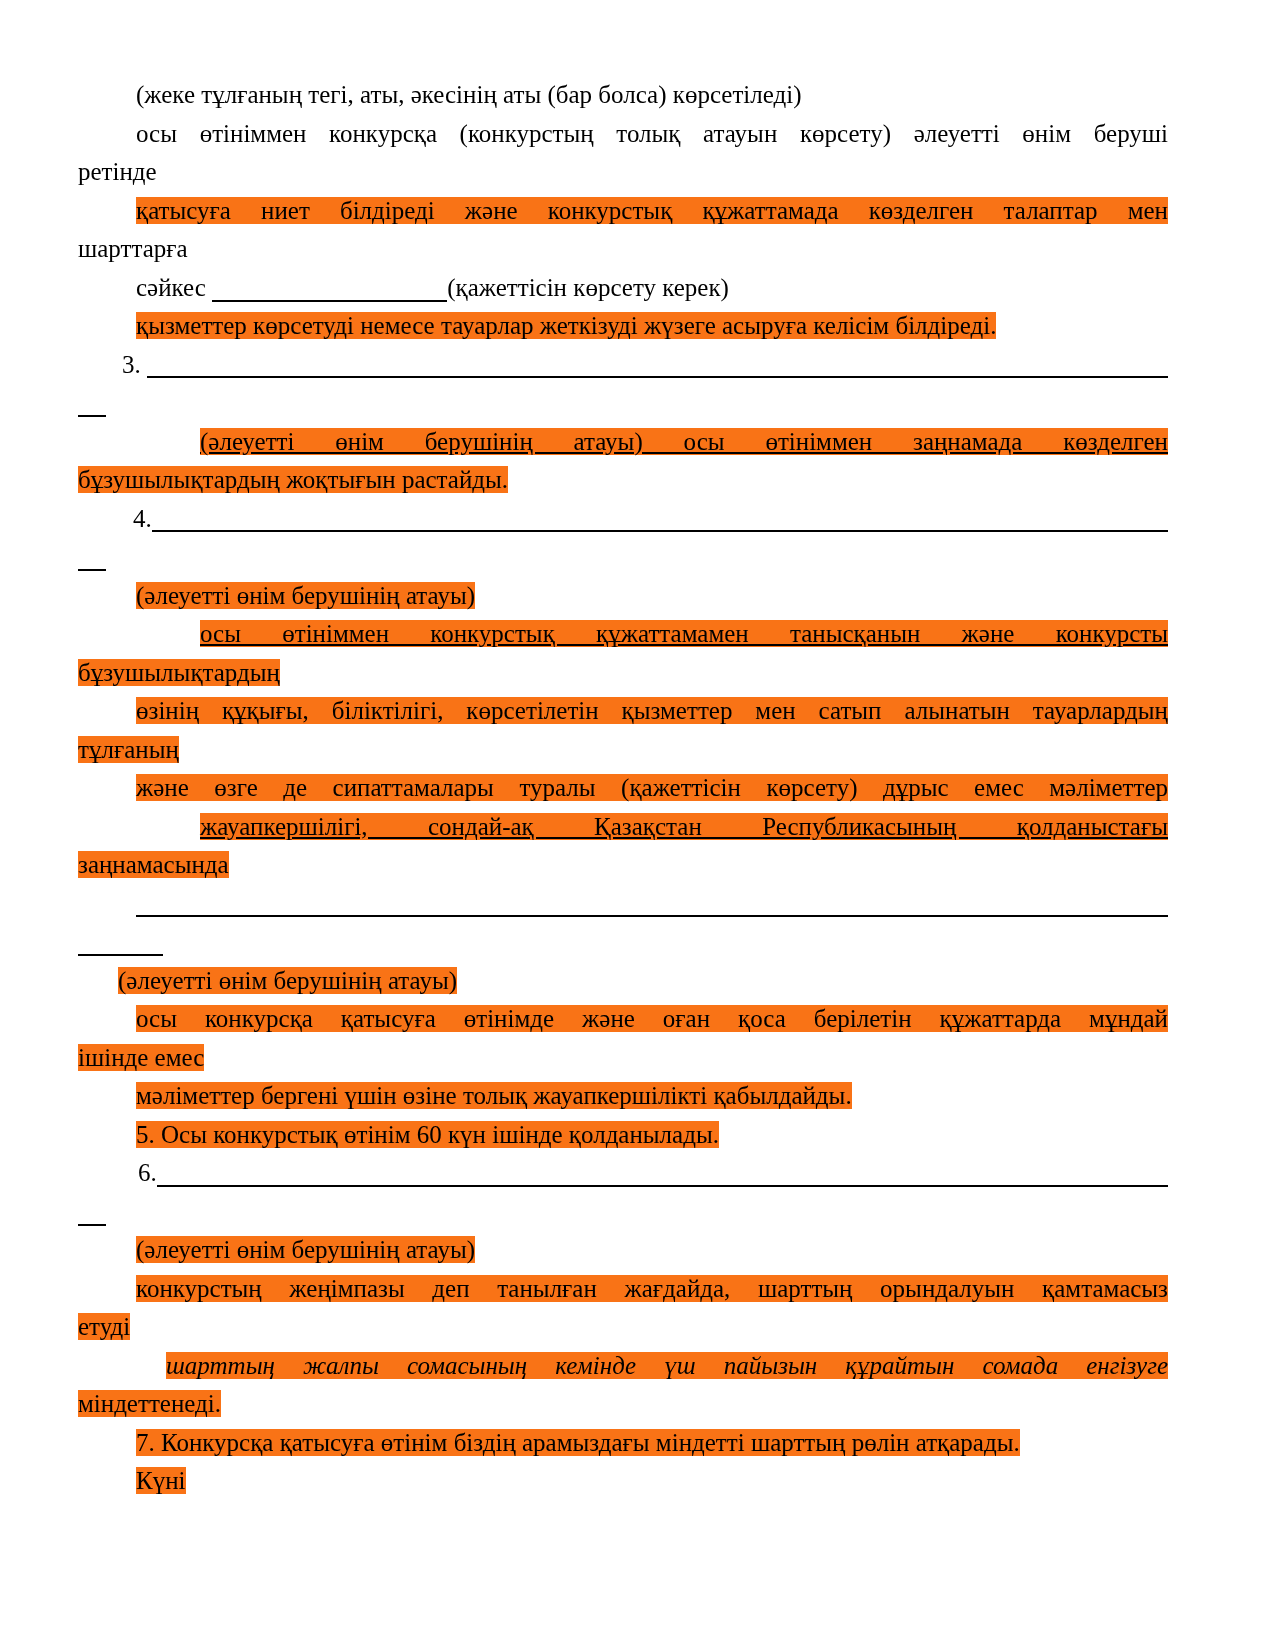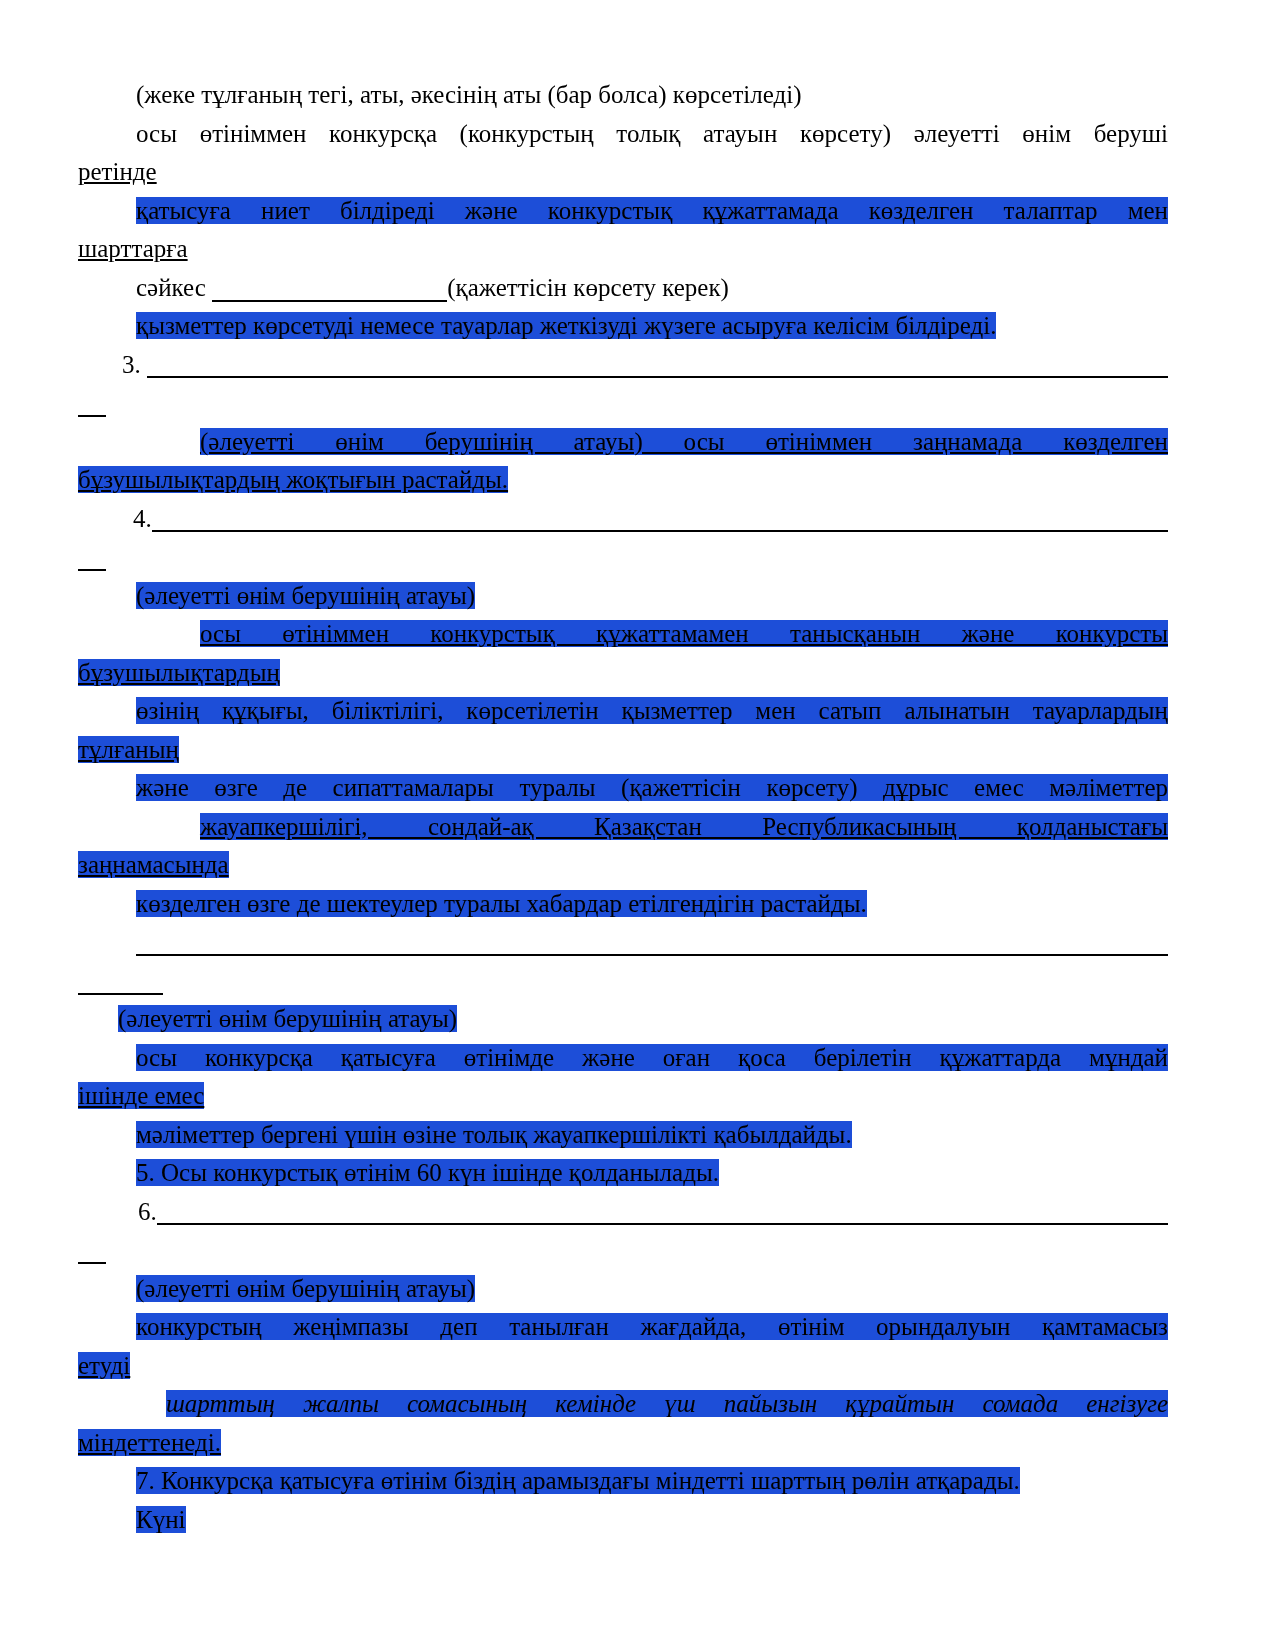--- a/index.html
+++ b/index.html
@@ -8,26 +8,26 @@
     box-sizing:border-box;
     width:1275px;height:1650px;
     padding:76px 107px 0 78px;
     font-family:"Liberation Serif","DejaVu Serif",serif;
     font-size:25px;color:#000;background:#fff;
   }
   .doc-line{line-height:38.5px;min-height:38.5px;white-space:normal;}
   .flexline{display:flex;align-items:stretch;}
   .flexline .t{white-space:pre;flex:0 0 auto;}
   .just{text-align:justify;text-align-last:justify;}
-  .ind0{text-indent:0;text-decoration:underline;}
+  .ind0{text-indent:0;}
   .indA{text-indent:58px;}
   .indB{text-indent:122px;text-decoration:underline;}
   .indC{text-indent:88px;font-style:italic;}
   .indD{text-indent:40px;}
-  .sh .t{background:#1d4ed8;margin-top:29px;}
+  .sh .t{background:#f97316;margin-top:29px;}
   .fill{display:inline-block;border-bottom:2px solid #000;vertical-align:-6px;height:0;}
   .flexline .fill.rest{display:block;flex:1 1 auto;height:auto;border-bottom:2px solid #000;margin-bottom:6px;vertical-align:baseline;}
 </style>
 </head>
 <body>
 
 <div class="page">
     <div class="doc-line indA"><span class="t">(жеке тұлғаның тегі, аты, әкесінің аты (бар болса) көрсетіледі)</span></div>
     <div class="doc-line indA just"><span class="t">осы өтініммен конкурсқа (конкурстың толық атауын көрсету) әлеуетті өнім беруші</span></div>
     <div class="doc-line ind0"><span class="t">ретінде</span></div>
@@ -48,35 +48,34 @@
     </div>
     <div class="doc-line ind0"><span class="fill" style="width: 28px;"></span></div>
     <div class="doc-line indA sh"><span class="t">(әлеуетті өнім берушінің атауы)</span></div>
     <div class="doc-line indB just sh"><span class="t">осы өтініммен конкурстық құжаттамамен танысқанын және конкурсты</span></div>
     <div class="doc-line ind0 sh"><span class="t">бұзушылықтардың</span></div>
     <div class="doc-line indA just sh"><span class="t">өзінің құқығы, біліктілігі, көрсетілетін қызметтер мен сатып алынатын тауарлардың</span></div>
     <div class="doc-line ind0 sh"><span class="t">тұлғаның</span></div>
     <div class="doc-line indA just sh"><span class="t">және өзге де сипаттамалары туралы (қажеттісін көрсету) дұрыс емес мәліметтер</span></div>
     <div class="doc-line indB just sh"><span class="t">жауапкершілігі, сондай-ақ Қазақстан Республикасының қолданыстағы</span></div>
     <div class="doc-line ind0 sh"><span class="t">заңнамасында</span></div>
-    <div class="doc-line indA sh"><span class="t">көзделген өзге де шектеулер туралы хабардар етілгендігін растайды.</span></div>
     <div class="doc-line flexline" style="padding-left: 58px;">
       <span class="fill rest"></span>
     </div>
     <div class="doc-line ind0"><span class="fill" style="width: 85px;"></span></div>
     <div class="doc-line indD sh"><span class="t">(әлеуетті өнім берушінің атауы)</span></div>
     <div class="doc-line indA just sh"><span class="t">осы конкурсқа қатысуға өтінімде және оған қоса берілетін құжаттарда мұндай</span></div>
     <div class="doc-line ind0 sh"><span class="t">ішінде емес</span></div>
     <div class="doc-line indA sh"><span class="t">мәліметтер бергені үшін өзіне толық жауапкершілікті қабылдайды.</span></div>
     <div class="doc-line indA sh"><span class="t">5. Осы конкурстық өтінім 60 күн ішінде қолданылады.</span></div>
     <div class="doc-line flexline" style="padding-left: 60px;">
       <span class="t">6.</span>
       <span class="fill rest"></span>
     </div>
     <div class="doc-line ind0"><span class="fill" style="width: 28px;"></span></div>
     <div class="doc-line indA sh"><span class="t">(әлеуетті өнім берушінің атауы)</span></div>
-    <div class="doc-line indA just sh"><span class="t">конкурстың жеңімпазы деп танылған жағдайда, өтінім орындалуын қамтамасыз</span></div>
+    <div class="doc-line indA just sh"><span class="t">конкурстың жеңімпазы деп танылған жағдайда, шарттың орындалуын қамтамасыз</span></div>
     <div class="doc-line ind0 sh"><span class="t">етуді</span></div>
     <div class="doc-line indC just sh"><span class="t">шарттың жалпы сомасының кемінде үш пайызын құрайтын сомада енгізуге</span></div>
     <div class="doc-line ind0 sh"><span class="t">міндеттенеді.</span></div>
     <div class="doc-line indA sh"><span class="t">7. Конкурсқа қатысуға өтінім біздің арамыздағы міндетті шарттың рөлін атқарады.</span></div>
     <div class="doc-line indA sh"><span class="t">Күні</span></div>
   </div>
 
 </body></html>

